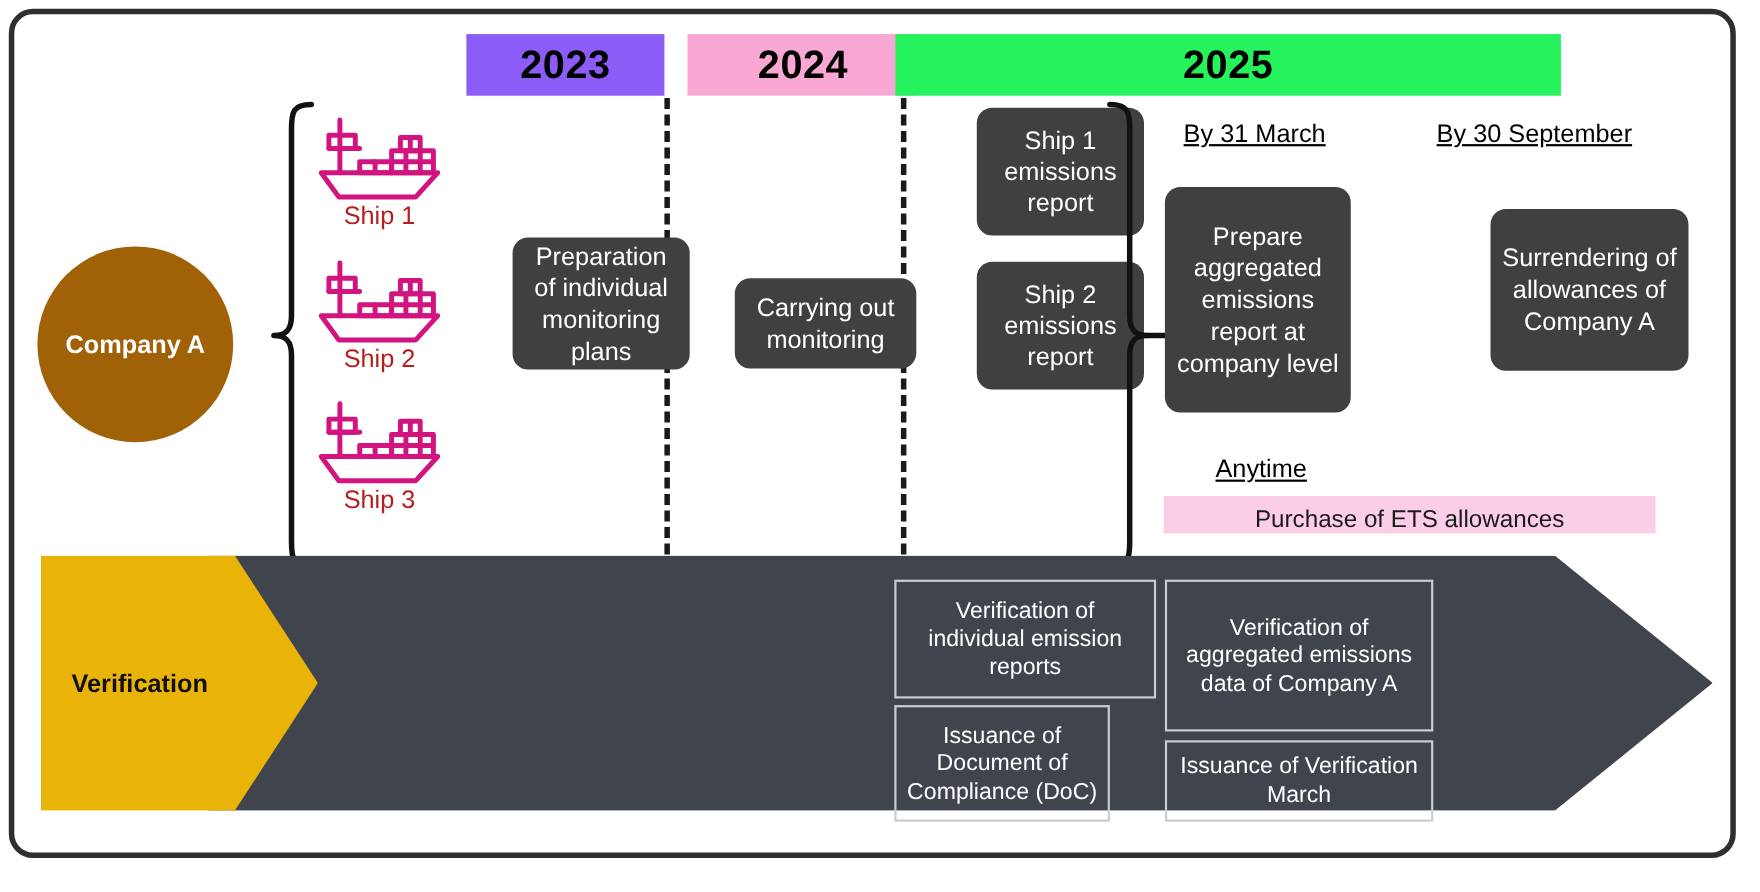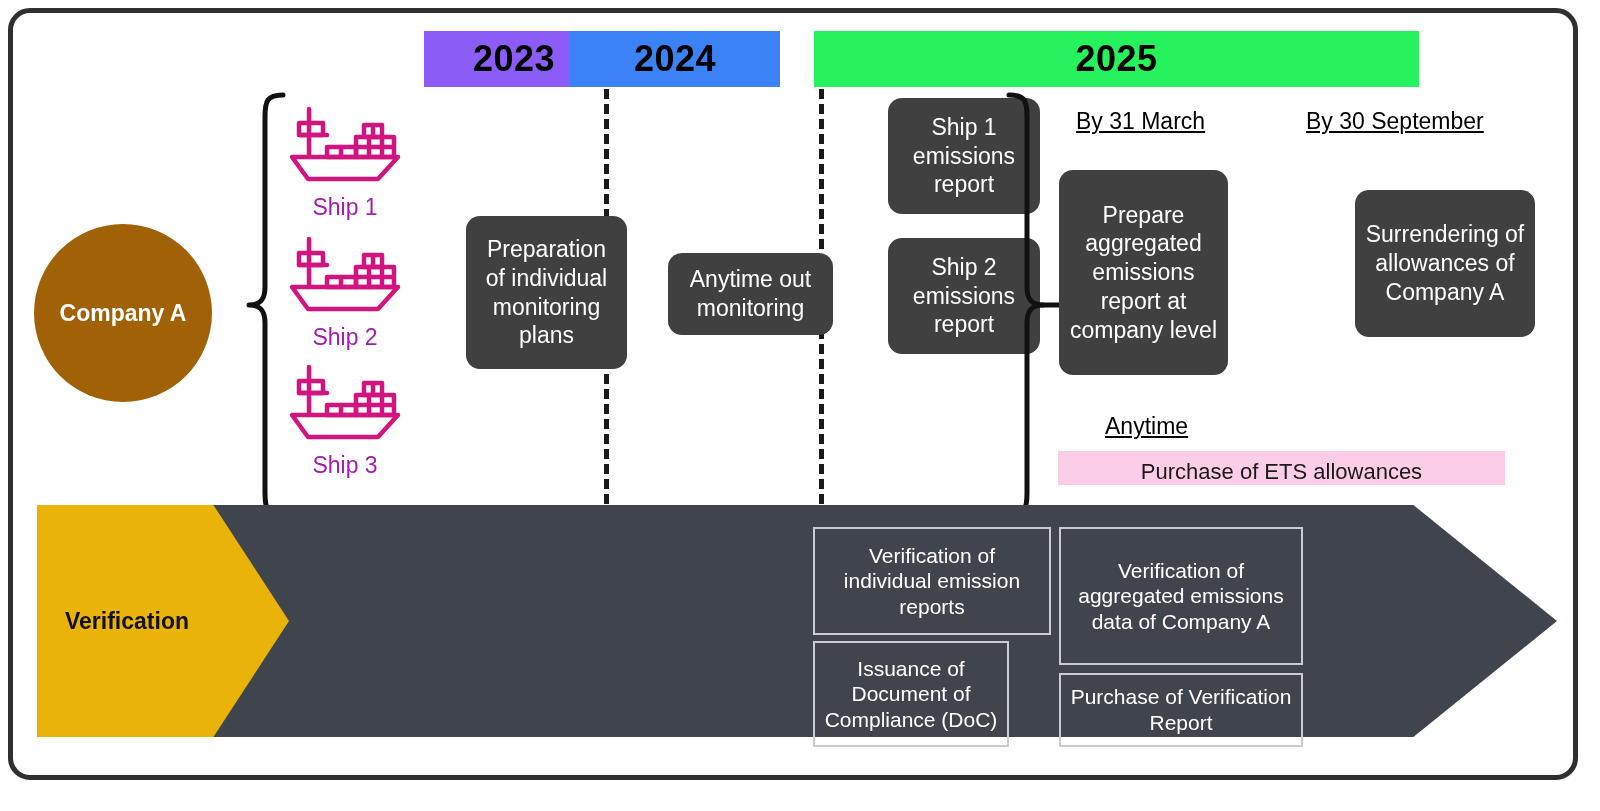--- a/index.html
+++ b/index.html
@@ -40,21 +40,21 @@
     height: 56px;
     display: flex;
     align-items: center;
     justify-content: center;
     font-weight: bold;
     font-size: 36px;
     color: #000000;
     letter-spacing: 0.5px;
   }
   #year-2023 { left: 411px; width: 180px; background: #8b5cf6; }
-  #year-2024 { left: 557px; width: 210px; background: #3b82f6; }
+  #year-2024 { left: 612px; width: 210px; background: #f9a8d4; }
   #year-2025 { left: 801px; width: 605px; background: #25f25c; }
 
   
   .year-divider {
     position: absolute;
     top: 76px;
     width: 0;
     height: 430px;
     border-left: 5px dashed #1a1a1a;
   }
@@ -94,22 +94,22 @@
   .ship-item {
     position: absolute;
     left: 0;
     width: 130px;
     text-align: center;
   }
   .ship-item .ship-icon { display: block; margin: 0 auto; }
   .ship-item .ship-label {
     display: block;
     font-size: 23px;
-    color: #a21caf;
-    margin-top: 11px;
+    color: #b91c1c;
+    margin-top: 0;
   }
   #ship-item-0 { top: 0px; }
   #ship-item-1 { top: 130px; }
   #ship-item-2 { top: 258px; }
 
   
   .task-box {
     position: absolute;
     background: #404040;
     color: #ffffff;
@@ -117,21 +117,21 @@
     display: flex;
     align-items: center;
     justify-content: center;
     text-align: center;
     font-size: 23px;
     line-height: 1.25;
     padding: 6px 10px;
     box-sizing: border-box;
     margin-left: 41px;
   }
-  #box-prep-plans      { left: 412px;  top: 203px; width: 161px; height: 153px; }
+  #box-prep-plans      { left: 412px;  top: 203px; width: 161px; height: 120px; }
   #box-carrying-out    { left: 614px;  top: 240px; width: 165px; height: 82px;  }
   #box-ship1-report    { left: 834px;  top: 85px;  width: 152px; height: 116px; }
   #box-ship2-report    { left: 834px;  top: 225px; width: 152px; height: 116px; }
   #box-ship3-report    { left: 834px;  top: 365px; width: 152px; height: 116px; }
   #box-aggregated      { left: 1005px; top: 157px; width: 169px; height: 205px; }
   #box-surrendering    { left: 1301px; top: 177px; width: 180px; height: 147px; }
 
   
   .deadline-caption {
     position: absolute;
@@ -310,21 +310,21 @@
           </g>
         </svg>
         <span class="ship-label">Ship 3</span>
       </div>
     </div>
 
     <div class="task-box" id="box-prep-plans">
       <span>Preparation of individual monitoring plans</span>
     </div>
     <div class="task-box" id="box-carrying-out">
-      <span>Anytime out monitoring</span>
+      <span>Carrying out monitoring</span>
     </div>
     <div class="task-box" id="box-ship1-report">
       <span>Ship 1 emissions report</span>
     </div>
     <div class="task-box" id="box-ship2-report">
       <span>Ship 2 emissions report</span>
     </div>
 
     <svg class="brace" id="brace-reports" style="left:992px; top:78px;" width="70" height="428" viewBox="0 0 70 428">
       <path d="M4 4 C20 4 22 10 22 26 L22 196 C22 210 28 214 38 214 C28 214 22 218 22 232
@@ -363,17 +363,17 @@
     <div class="ver-box" id="ver-box-individual">
       <span>Verification of individual emission reports</span>
     </div>
     <div class="ver-box" id="ver-box-doc">
       <span>Issuance of Document of Compliance (DoC)</span>
     </div>
     <div class="ver-box" id="ver-box-aggregated">
       <span>Verification of aggregated emissions data of Company A</span>
     </div>
     <div class="ver-box" id="ver-box-report">
-      <span>Purchase of Verification Report</span>
+      <span>Issuance of Verification March</span>
     </div>
 
   </div>
 </div>
 
 </body></html>

